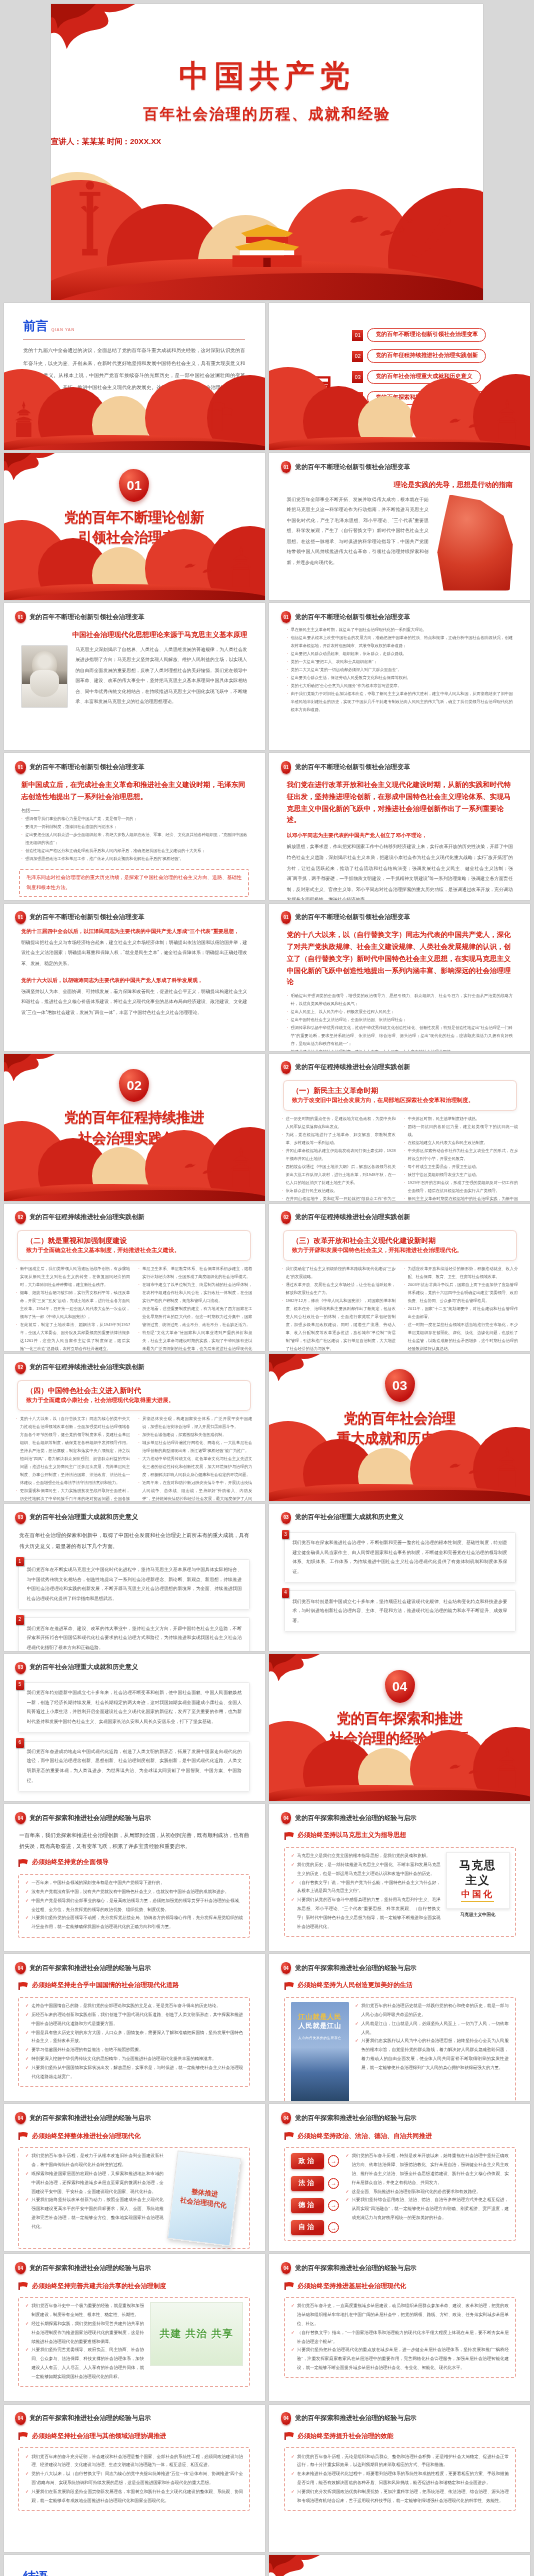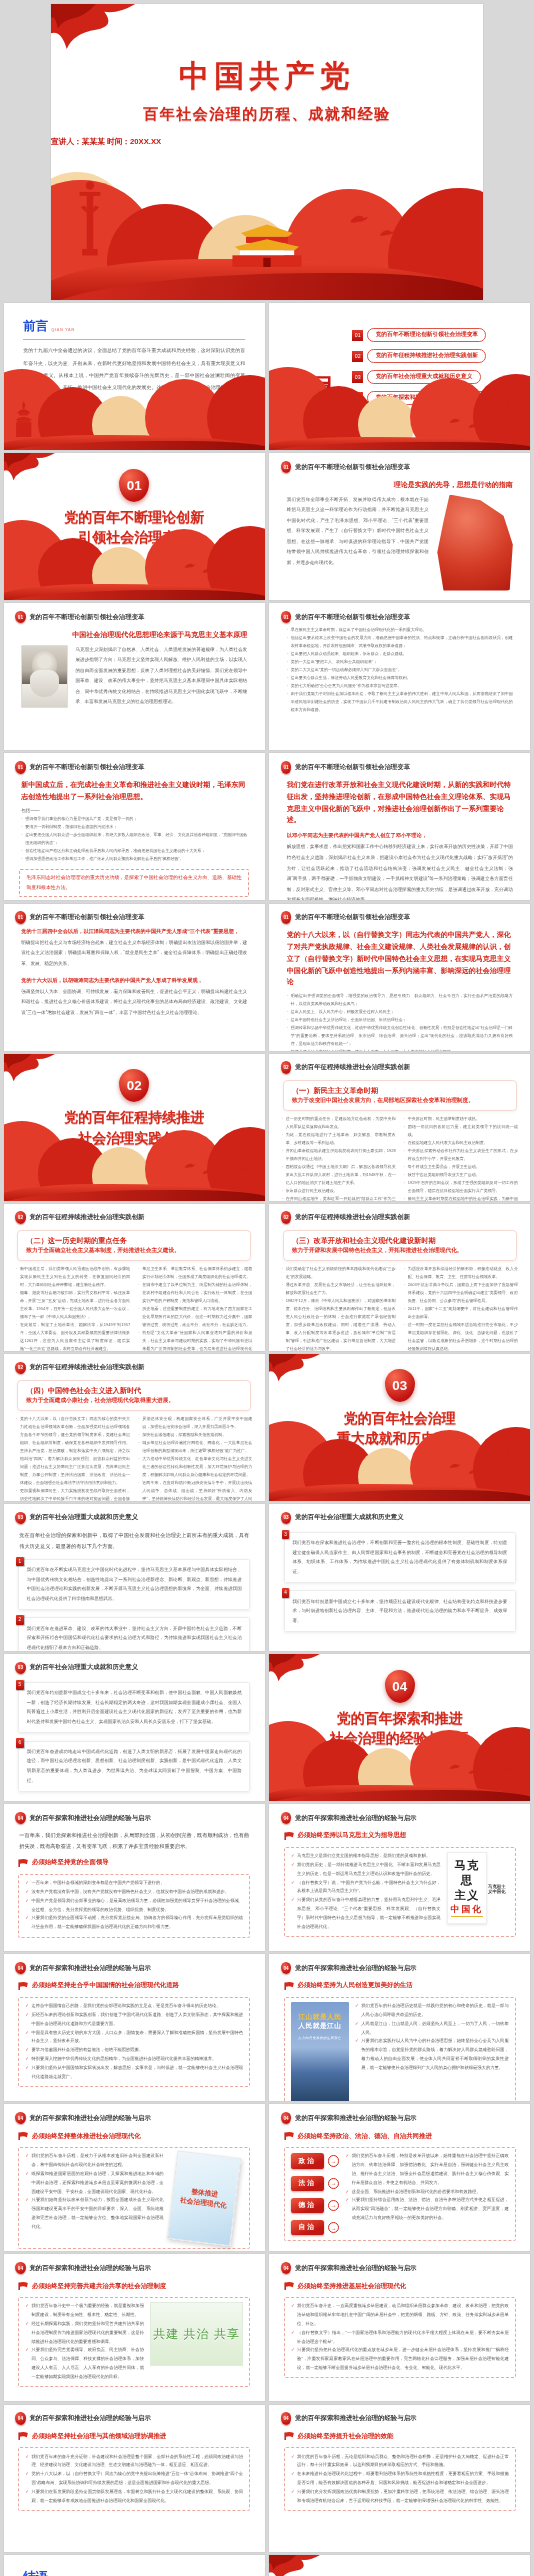--- a/index.html
+++ b/index.html
@@ -85,33 +85,33 @@
   .flagsR{position:absolute;right:12%;bottom:46%;width:12%;}
   .dove1{position:absolute;right:26%;bottom:70%;width:5%;}
   .dove2{position:absolute;right:20%;bottom:58%;width:4%;}
   .huabiao{position:absolute;left:6%;bottom:40%;width:6%;}
   .worker{position:absolute;right:6%;bottom:38%;width:14%;}
   
   .marx{flex:0 0 auto;width:45px;height:61px;background:linear-gradient(#d9d4cc,#b8b0a4 40%,#6e665c 62%,#efece6 63%,#d8d4cc);border:0.5px solid #ddd;border-radius:1px;position:relative;}
   .marx:before{content:"";position:absolute;left:22%;top:8%;width:56%;height:46%;border-radius:50% 50% 45% 45%;background:radial-gradient(circle at 50% 38%,#e8e4dc 28%,#cfc8bc 60%,#9a9083);}
   .marx:after{content:"";position:absolute;left:18%;top:40%;width:64%;height:44%;border-radius:40% 40% 60% 60%;background:linear-gradient(#efece6,#d4cfc5);}
   .statue{flex:0 0 auto;width:77px;height:96px;background:radial-gradient(circle at 40% 25%,#f07a60,#d43c26 55%,#b31a0e);border-radius:18% 45% 10% 10%/22% 40% 8% 8%;clip-path:polygon(18% 0,58% 6%,88% 22%,100% 52%,96% 100%,10% 100%,2% 60%,10% 28%);}
-  .marxcn{flex:0 0 auto;width:62px;display:flex;flex-direction:row;align-items:center;gap:1px;}
+  .marxcn{flex:0 0 auto;width:62px;display:flex;flex-direction:column;align-items:center;gap:1px;}
   .marxcn .mbox{width:58px;border:0.5px solid #eee;box-shadow:0 0.5px 2.6px rgba(0,0,0,.1);padding:5.2px 2.1px;text-align:center;background:#fff;}
   .marxcn .m1{font-size:11.3px;font-weight:900;color:#222;letter-spacing:1px;}
   .marxcn .m2{font-size:8.8px;font-weight:900;color:#d42619;letter-spacing:2.1px;border-bottom:1px solid #e8b430;display:inline-block;margin-top:1px;}
   .marxcn .mcap{font-size:4.4px;color:#333;font-weight:bold;margin-top:2.1px;}
   .jiangshan{flex:0 0 auto;width:58px;height:101px;background:linear-gradient(#7d9fd0 0%,#9db8dd 45%,#4a6fa3 70%,#274567 100%);border-radius:1px;display:flex;flex-direction:column;align-items:center;padding-top:10.3px;box-sizing:border-box;}
   .js1{color:#f4c23a;font-size:6.7px;font-weight:900;letter-spacing:0.5px;}
   .js2{color:#fff;font-size:6.7px;font-weight:900;letter-spacing:0.5px;}
   .js3{color:#fff;font-size:3.3px;margin-top:5.2px;letter-spacing:0.3px;}
   .poster{flex:0 0 auto;width:62px;height:87px;background:linear-gradient(160deg,#eef6fb,#d8ecf7 55%,#bcd9ee);border:0.5px solid #e6e6e6;box-shadow:1.5px 2.1px 4.1px rgba(0,0,0,.18);transform:rotate(7deg);margin:2.1px 7.2px 0 2.1px;display:flex;flex-direction:column;align-items:center;justify-content:center;gap:1.5px;}
   .poster .p1,.poster .p2{color:#d5412c;font-weight:900;font-size:6.7px;font-family:"Liberation Serif","DejaVu Serif",serif;}
   .gongjian{flex:0 0 auto;width:91px;height:62px;background:linear-gradient(#f2f8ef,#dcedd2);border:0.5px solid #e2ecdc;display:flex;align-items:center;justify-content:center;}
-  .gj{font-size:12px;font-weight:400;letter-spacing:1px;color:#4f9e3c;text-shadow:0 0.5px 0 #fff;}
+  .gj{font-size:10px;font-weight:700;letter-spacing:1px;color:#4f9e3c;text-shadow:0 0.5px 0 #fff;}
   .btn-col{display:flex;flex-direction:column;gap:6.7px;flex:0 0 auto;padding-top:1px;}
   .btn-row{display:flex;align-items:center;gap:4.1px;}
   .pill-btn{width:33px;height:15.5px;border-radius:2.6px;background:linear-gradient(160deg,#ee5b41,#c01712 70%);color:#fff;font-size:6.7px;font-weight:bold;display:flex;align-items:center;justify-content:center;letter-spacing:2.1px;box-shadow:0 1px 2.1px rgba(150,15,8,.4);}
   .btn-arrow{width:9.3px;height:9.3px;border-radius:50%;border:1px solid #d42619;color:#d42619;font-size:5.7px;font-weight:bold;display:flex;align-items:center;justify-content:center;}
 </style>
 </head>
 <body>
 
 <div id="sheet">
     <section class="sl cover">
@@ -541,21 +541,21 @@
             </div>
           </div>
         </div>
       </section>
       <section class="sl thumb">
         <div class="hdr">
           <span class="badge">02</span>
           <span class="hdr-title">党的百年征程持续推进社会治理实践创新</span>
         </div>
         <div class="section-box">
-          <div class="sec-t">（二）这一历史时期的重点任务</div>
+          <div class="sec-t">（二）就是重视和加强制度建设</div>
           <div class="sec-s">致力于全面确立社会主义基本制度，开始推进社会主义建设。</div>
         </div>
         <div class="two-col">
           <div class="col">
             <div class="dot-item">
               <span class="dot">·</span>
               <span>新中国成立后，我们党带领人民迅速医治战争创伤，有步骤地实现从新民主主义到社会主义的转变，在恢复国民经济的同时，大力革除旧社会种种弊端，建立新社会秩序。</span>
             </div>
             <div class="dot-item">
               <span class="dot">·</span>

